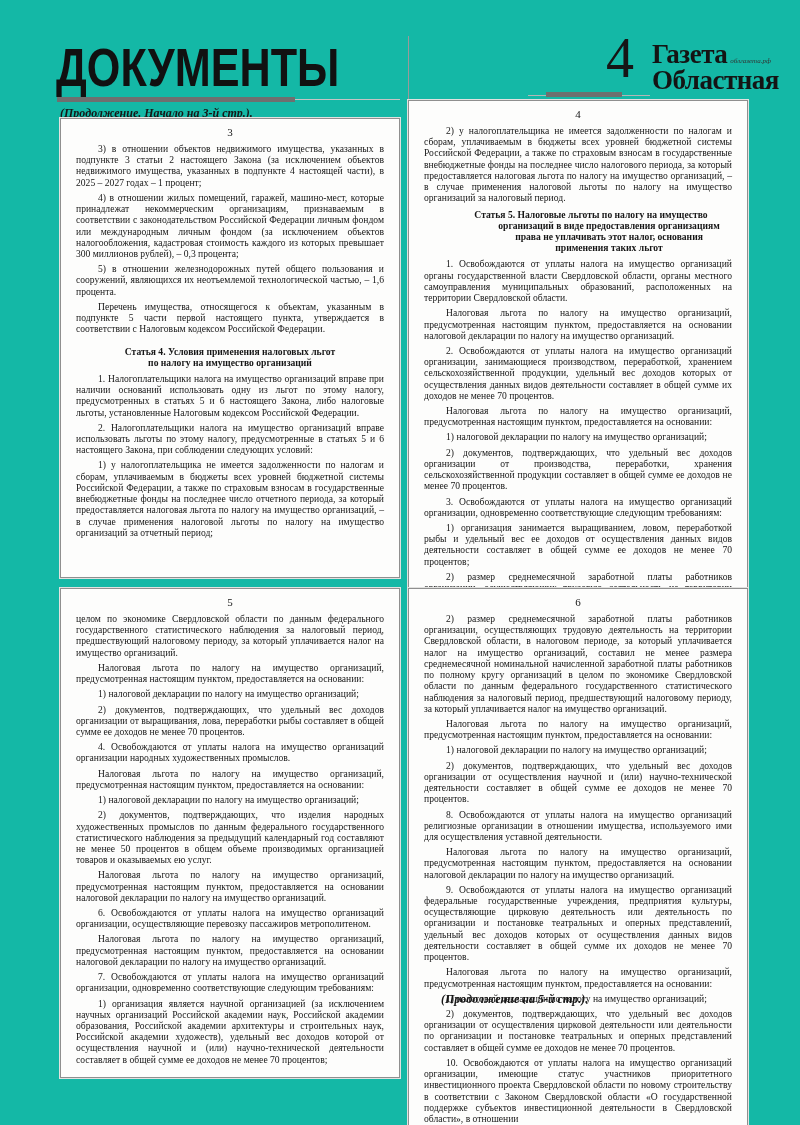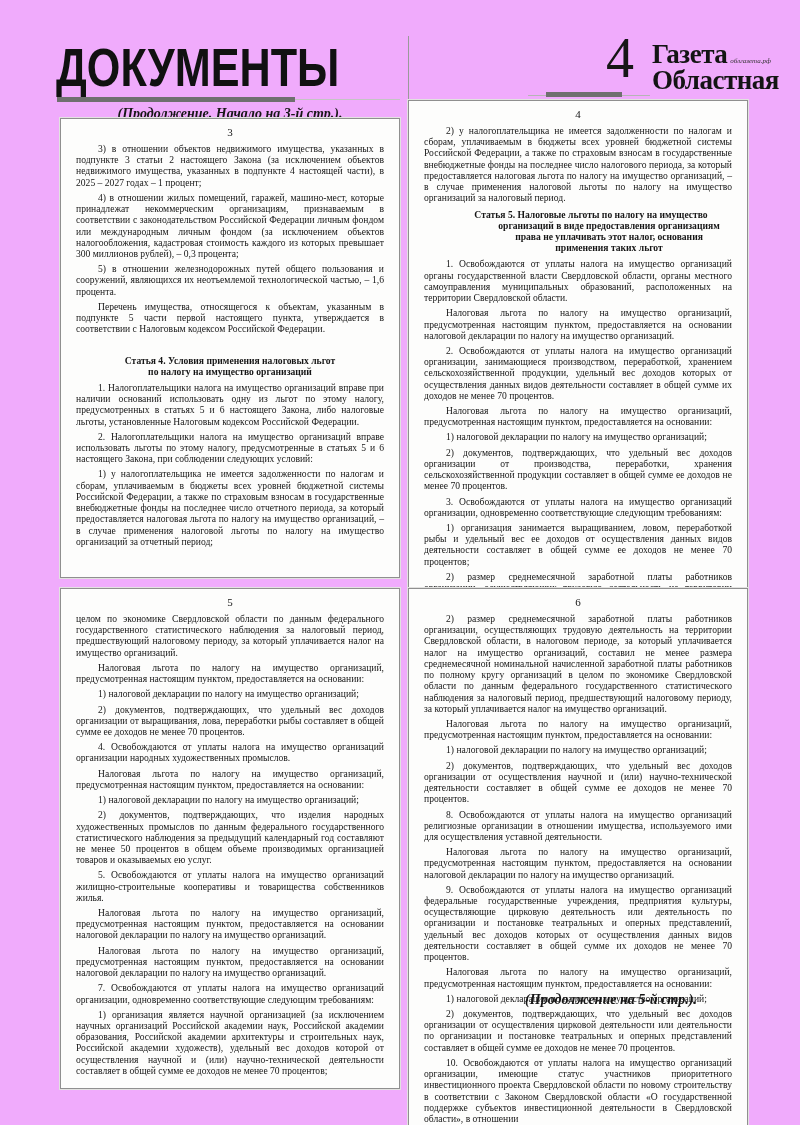--- a/index.html
+++ b/index.html
@@ -1,18 +1,18 @@
 <!DOCTYPE html>
 <html lang="ru"><head>
 <meta charset="utf-8">
 <style>
   html,body{margin:0;padding:0;background:#f2f2f0;}
   .page{
     position:relative;width:800px;height:1125px;margin:0 auto;
-    background:#f0abfc;overflow:hidden;
+    background:#14b8a6;overflow:hidden;
     font-family:"Liberation Serif", serif;color:#1b1b1b;
   }
   
   .masthead{position:absolute;left:0;top:0;width:800px;height:110px;}
   .doc-title{
     position:absolute;left:56px;top:40px;
     font-family:"Liberation Sans", sans-serif;
     font-size:54px;font-weight:600;letter-spacing:0px;color:#111;
     transform:scaleX(0.80);transform-origin:left top;line-height:1;
     white-space:nowrap;
@@ -31,40 +31,40 @@
   .pagenum-rule{position:absolute;left:528px;top:92px;width:122px;height:6px;}
   .pagenum-rule .thin{position:absolute;left:0;top:3px;width:100%;height:1px;background:#b5b5b5;}
   .pagenum-rule .thick{position:absolute;left:18px;top:0;width:76px;height:5px;background:#6f6f6f;}
   .brand{
     position:absolute;left:652px;top:42px;width:145px;
     font-weight:bold;font-size:27px;line-height:0.95;color:#141414;letter-spacing:-0.5px;
   }
   .brand .site{font-size:7px;font-weight:normal;font-style:italic;letter-spacing:0;margin-left:3px;color:#333;}
   
   .cont-note{
-    position:absolute;font-size:14px;font-weight:bold;font-style:italic;
-    text-align:center;color:#161616;
+    position:absolute;font-size:12px;font-weight:bold;font-style:italic;
+    text-align:left;color:#161616;
   }
   .cont-top{left:60px;top:106px;width:340px;}
   .cont-bottom{left:408px;top:992px;width:340px;padding-left:33px;}
   
   .tbox{
     position:absolute;width:340px;background:#fdfdfc;
     border:1px solid #8f8f8f;outline:1px solid #e2e2e0;
     box-sizing:border-box;padding:6px 15px 8px 15px;
   }
   .box3{left:60px;top:118px;min-height:460px;}
   .box4{left:408px;top:100px;min-height:478px;}
   .box5{left:60px;top:588px;min-height:474px;}
   .box6{left:408px;top:588px;min-height:454px;}
   .box-num{text-align:center;font-size:11px;margin:1px 0 5px 0;color:#161616;}
   .para{font-size:9.6px;line-height:1.17;margin:0 0 4px 0;color:#161616;}
   .para.p{text-align:justify;text-indent:22px;}
   .para.pc{text-align:justify;text-indent:0;font-family:Liberation Serif, serif;}
-  .para.hc{font-weight:bold;text-align:center;white-space:pre-line;margin:20px 0 5px 0;}
+  .para.hc{font-weight:bold;text-align:center;white-space:pre-line;margin:11px 0 5px 0;}
   .para.hh{font-weight:bold;white-space:pre-line;padding-left:62px;text-indent:-36px;margin:5px 0 5px 0;text-align:center;}
 </style>
 </head>
 <body>
 
 <div class="page">
 
   <div class="masthead">
     <div class="doc-title">ДОКУМЕНТЫ</div>
     <div class="title-rule">
@@ -126,22 +126,22 @@
     <div class="box-num">5</div>
     <div>
         <div class="para pc">целом по экономике Свердловской области по данным федерального государственного статистического наблюдения за налоговый период, предшествующий налоговому периоду, за который уплачивается налог на имущество организаций.</div>
         <div class="para p">Налоговая льгота по налогу на имущество организаций, предусмотренная настоящим пунктом, предоставляется на основании:</div>
         <div class="para p">1) налоговой декларации по налогу на имущество организаций;</div>
         <div class="para p">2) документов, подтверждающих, что удельный вес доходов организации от выращивания, лова, переработки рыбы составляет в общей сумме ее доходов не менее 70 процентов.</div>
         <div class="para p">4. Освобождаются от уплаты налога на имущество организаций организации народных художественных промыслов.</div>
         <div class="para p">Налоговая льгота по налогу на имущество организаций, предусмотренная настоящим пунктом, предоставляется на основании:</div>
         <div class="para p">1) налоговой декларации по налогу на имущество организаций;</div>
         <div class="para p">2) документов, подтверждающих, что изделия народных художественных промыслов по данным федерального государственного статистического наблюдения за предыдущий календарный год составляют не менее 50 процентов в общем объеме производимых организацией товаров и оказываемых ею услуг.</div>
-        <div class="para p">5. Освобождаются от уплаты налога на имущество организаций жилищно-строительные кооперативы и товарищества собственников жилья.</div>
         <div class="para p">Налоговая льгота по налогу на имущество организаций, предусмотренная настоящим пунктом, предоставляется на основании налоговой декларации по налогу на имущество организаций.</div>
+        <div class="para p">6. Освобождаются от уплаты налога на имущество организаций организации, осуществляющие перевозку пассажиров метрополитеном.</div>
         <div class="para p">Налоговая льгота по налогу на имущество организаций, предусмотренная настоящим пунктом, предоставляется на основании налоговой декларации по налогу на имущество организаций.</div>
         <div class="para p">7. Освобождаются от уплаты налога на имущество организаций организации, одновременно соответствующие следующим требованиям:</div>
         <div class="para p">1) организация является научной организацией (за исключением научных организаций Российской академии наук, Российской академии образования, Российской академии архитектуры и строительных наук, Российской академии художеств), удельный вес доходов которой от осуществления научной и (или) научно-технической деятельности составляет в общей сумме ее доходов не менее 70 процентов;</div>
       </div>
   </div>
 
   <div class="tbox box6">
     <div class="box-num">6</div>
     <div>
         <div class="para p">2) размер среднемесячной заработной платы работников организации, осуществляющих трудовую деятельность на территории Свердловской области, в налоговом периоде, за который уплачивается налог на имущество организаций, составил не менее размера среднемесячной номинальной начисленной заработной платы работников по полному кругу организаций в целом по экономике Свердловской области по данным федерального государственного статистического наблюдения за налоговый период, предшествующий налоговому периоду, за который уплачивается налог на имущество организаций.</div>

